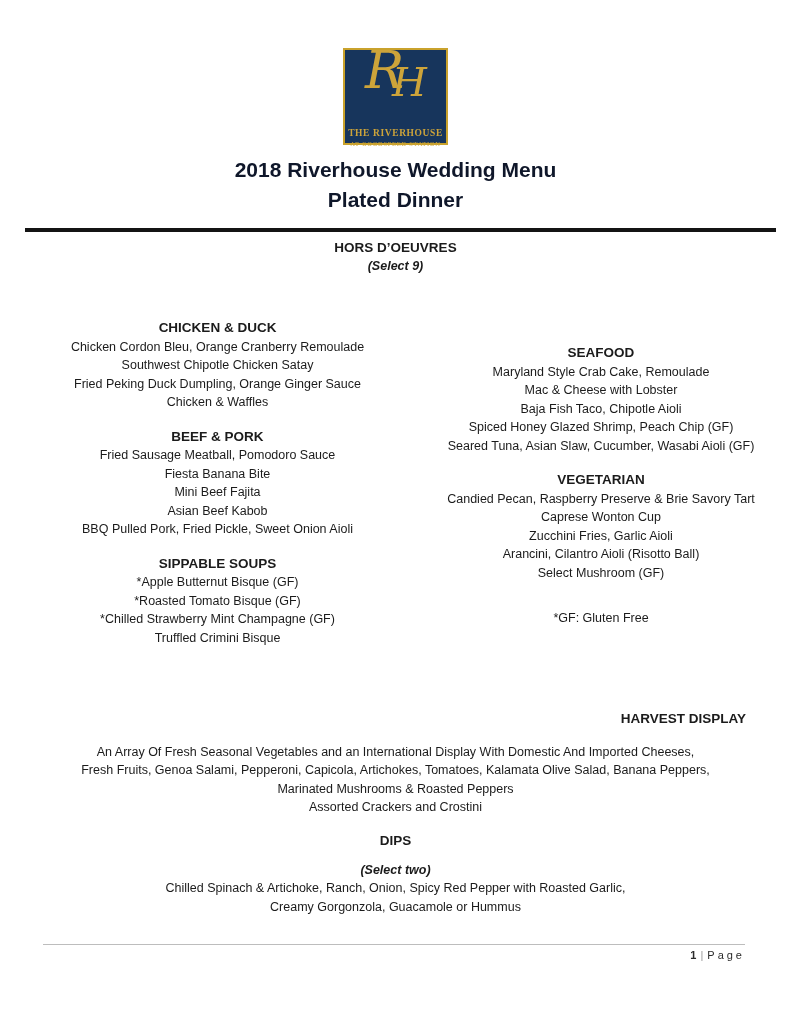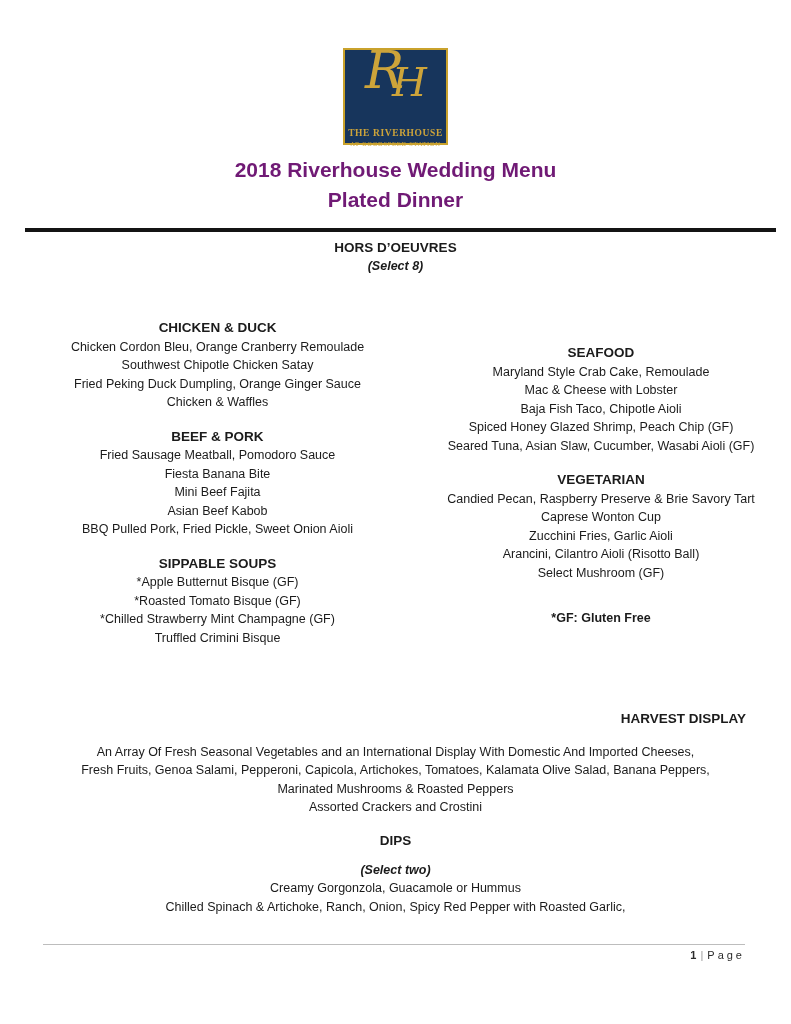--- a/index.html
+++ b/index.html
@@ -39,21 +39,21 @@
   .logo-name2 {
     font-family:"Liberation Serif", serif;
     color:#CDA43A; font-size:6.5px;
     letter-spacing:0.7px; margin-top:2px; white-space:nowrap;
   }
 
   
   .title {
     position:absolute; top:155px; left:0; width:100%;
     text-align:center;
-    color:#701a75;
+    color:#0f172a;
     font-size:21px; font-weight:bold; line-height:30px;
   }
 
   
   .divider {
     position:absolute; top:228px; left:25px;
     width:751px; height:4px; background:#141414;
   }
 
   
@@ -68,21 +68,21 @@
 
   
   .col { position:absolute; text-align:center; font-size:12.5px; line-height:18.5px; }
   .col-left  { left:30px;  top:319px; width:375px; }
   .col-right { left:420px; top:344px; width:362px; }
   .menu-section { margin-bottom:16px; }
   .section-heading { font-weight:bold; font-size:13.5px; line-height:18.5px; }
 
   .gf-note {
     position:absolute; left:420px; top:611px; width:362px;
-    text-align:center; font-weight:bold; font-size:12.5px;
+    text-align:center; font-weight:normal; font-size:12.5px;
   }
 
   
   .harvest {
     position:absolute; left:45px; top:710px; width:701px;
     text-align:center; font-size:12.5px; line-height:18.5px;
   }
   .harvest .section-heading { margin-bottom:14px;text-align:right; }
 
   
@@ -121,21 +121,21 @@
   </div>
 
   <div class="title">
     <div>2018 Riverhouse Wedding Menu</div>
     <div>Plated Dinner</div>
   </div>
 
   <div class="divider"></div>
 
   <div class="hors-heading">HORS D’OEUVRES</div>
-  <div class="hors-select">(Select 8)</div>
+  <div class="hors-select">(Select 9)</div>
 
   <div class="col col-left">
 
     <div class="menu-section">
       <div class="section-heading">CHICKEN &amp; DUCK</div>
       <div class="menu-item">Chicken Cordon Bleu, Orange Cranberry Remoulade</div>
       <div class="menu-item">Southwest Chipotle Chicken Satay</div>
       <div class="menu-item">Fried Peking Duck Dumpling, Orange Ginger Sauce</div>
       <div class="menu-item">Chicken &amp; Waffles</div>
     </div>
@@ -187,22 +187,22 @@
     <div class="section-heading">HARVEST DISPLAY</div>
     <div class="menu-item">An Array Of Fresh Seasonal Vegetables and an International Display With Domestic And Imported Cheeses,</div>
     <div class="menu-item">Fresh Fruits, Genoa Salami, Pepperoni, Capicola, Artichokes, Tomatoes, Kalamata Olive Salad, Banana Peppers,</div>
     <div class="menu-item">Marinated Mushrooms &amp; Roasted Peppers</div>
     <div class="menu-item">Assorted Crackers and Crostini</div>
   </div>
 
   <div class="dips">
     <div class="section-heading">DIPS</div>
     <div class="dips-select">(Select two)</div>
+    <div class="menu-item">Chilled Spinach &amp; Artichoke, Ranch, Onion, Spicy Red Pepper with Roasted Garlic,</div>
     <div class="menu-item">Creamy Gorgonzola, Guacamole or Hummus</div>
-    <div class="menu-item">Chilled Spinach &amp; Artichoke, Ranch, Onion, Spicy Red Pepper with Roasted Garlic,</div>
   </div>
 
   <div class="footer-line"></div>
   <div class="footer-text">
     <span class="num">1</span><span class="pipe">|</span><span class="pg">Page</span>
   </div>
 
 </div>
 
 </body></html>

